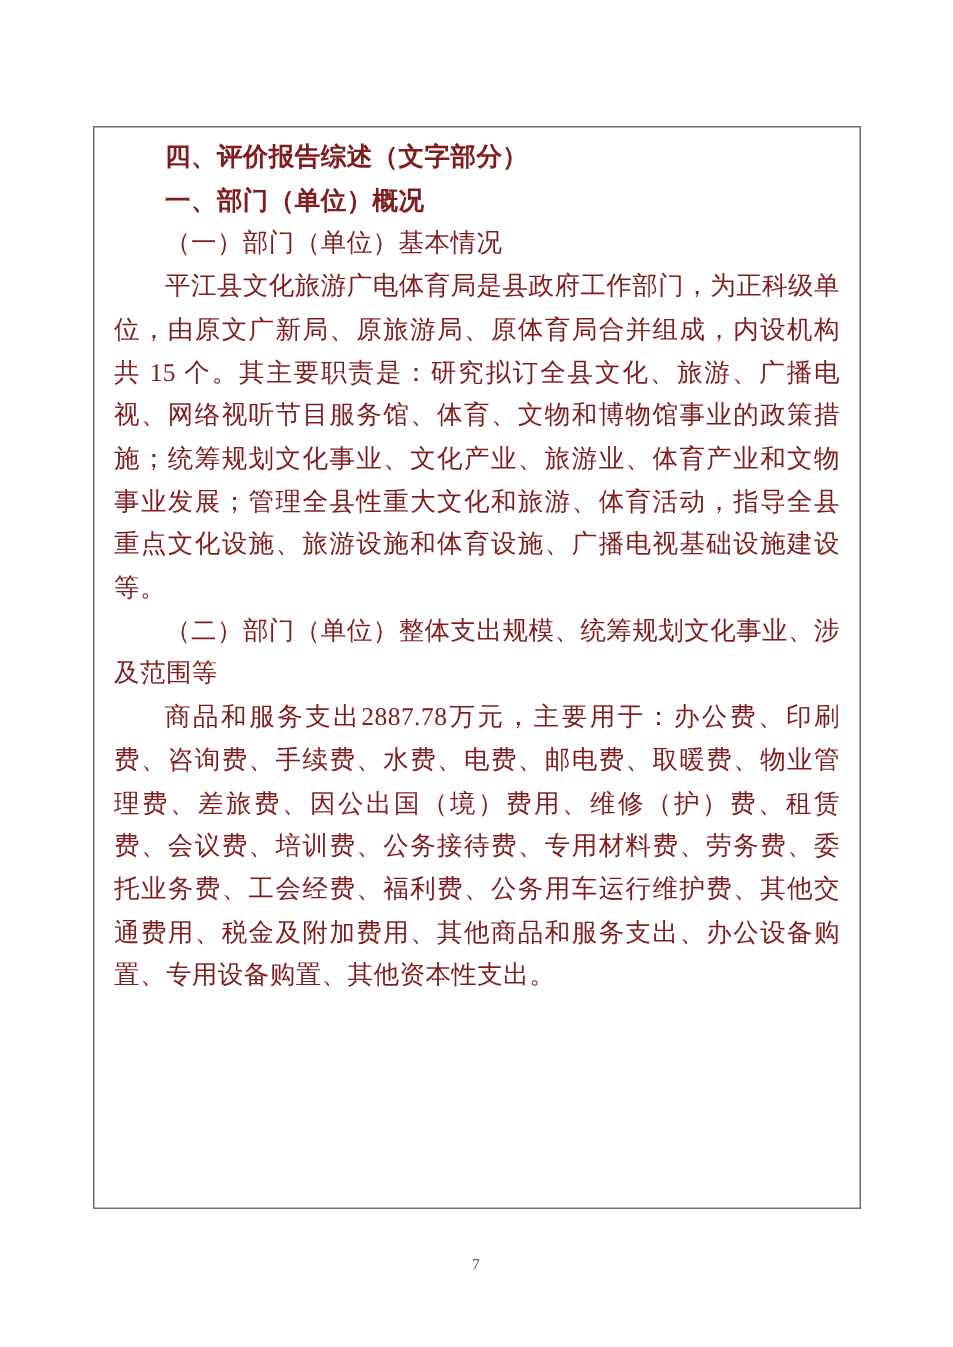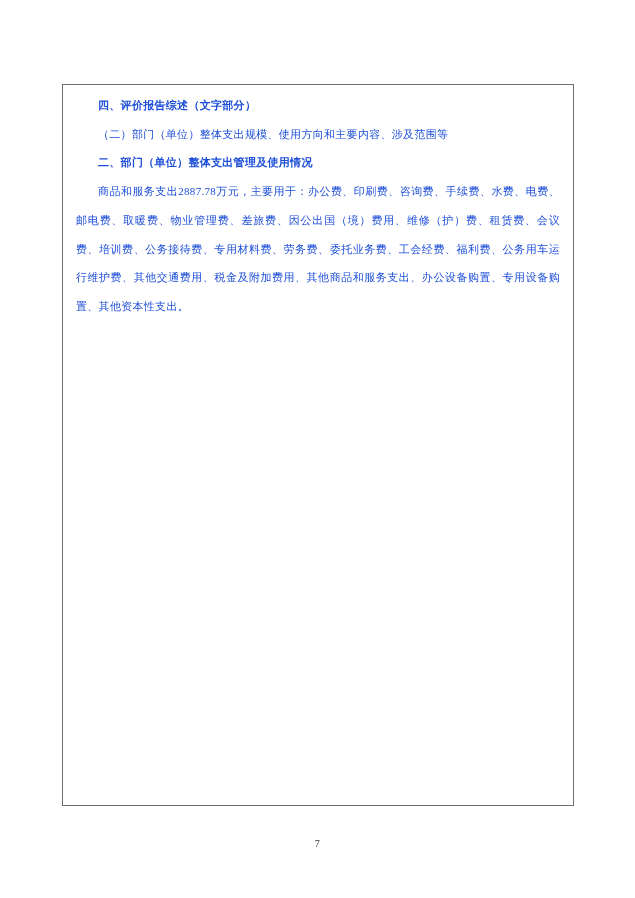--- a/index.html
+++ b/index.html
@@ -22,26 +22,26 @@
     top: 84px;
     width: 512px;
     height: 722px;
     box-sizing: border-box;
     border: 1px solid #6e6e6e;
     padding: 6px 13px 0 13px;
     background: #ffffff;
   }
   .para {
     margin: 0;
-    font-size: 11px;
+    font-size: 17px;
     letter-spacing: 0.3px;
     line-height: 28.7px;
     text-align: justify;
     text-indent: 2em;
-    color: #1d4ed8;
+    color: #7f1d1d;
     word-break: break-all;
   }
   .para.heading-bold {
     font-weight: 700;
     text-align: left;
   }
   .page-number {
     position: absolute;
     left: 0;
     top: 838px;
@@ -52,19 +52,21 @@
     letter-spacing: 0.5px;
   }
 </style>
 </head>
 <body>
 
 <div class="page">
   <div class="content-box">
     <div>
         <p class="para heading-bold">四、评价报告综述（文字部分）</p>
-        <p class="para body">（二）部门（单位）整体支出规模、使用方向和主要内容、涉及范围等</p>
-        <p class="para heading-bold">二、部门（单位）整体支出管理及使用情况</p>
+        <p class="para heading-bold">一、部门（单位）概况</p>
+        <p class="para body">（一）部门（单位）基本情况</p>
+        <p class="para body">平江县文化旅游广电体育局是县政府工作部门，为正科级单位，由原文广新局、原旅游局、原体育局合并组成，内设机构共 15 个。其主要职责是：研究拟订全县文化、旅游、广播电视、网络视听节目服务馆、体育、文物和博物馆事业的政策措施；统筹规划文化事业、文化产业、旅游业、体育产业和文物事业发展；管理全县性重大文化和旅游、体育活动，指导全县重点文化设施、旅游设施和体育设施、广播电视基础设施建设等。</p>
+        <p class="para body">（二）部门（单位）整体支出规模、统筹规划文化事业、涉及范围等</p>
         <p class="para body">商品和服务支出2887.78万元，主要用于：办公费、印刷费、咨询费、手续费、水费、电费、邮电费、取暖费、物业管理费、差旅费、因公出国（境）费用、维修（护）费、租赁费、会议费、培训费、公务接待费、专用材料费、劳务费、委托业务费、工会经费、福利费、公务用车运行维护费、其他交通费用、税金及附加费用、其他商品和服务支出、办公设备购置、专用设备购置、其他资本性支出。</p>
       </div>
   </div>
   <div class="page-number">7</div>
 </div>
 
 </body></html>

